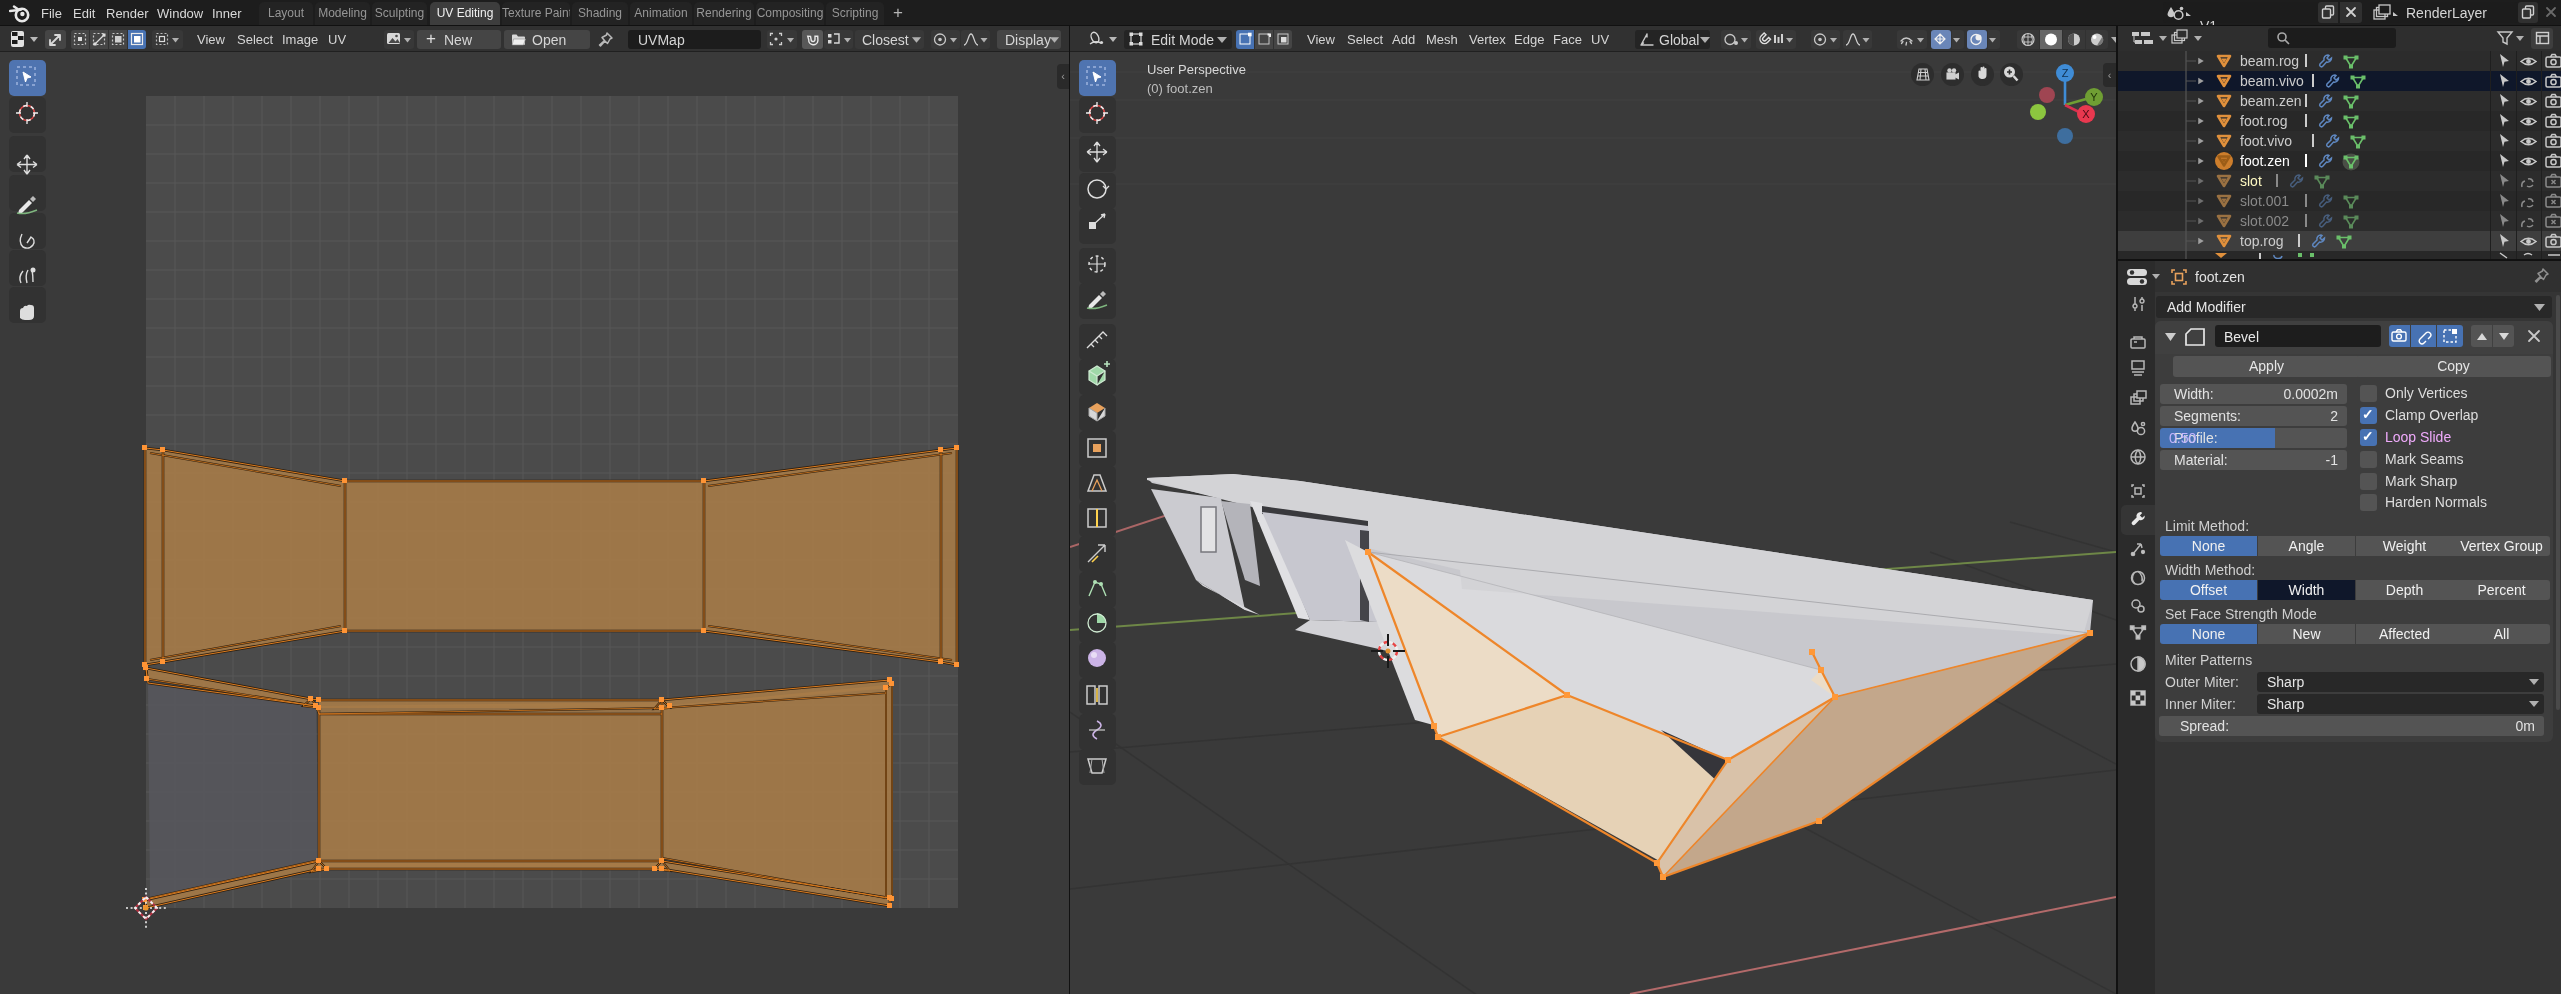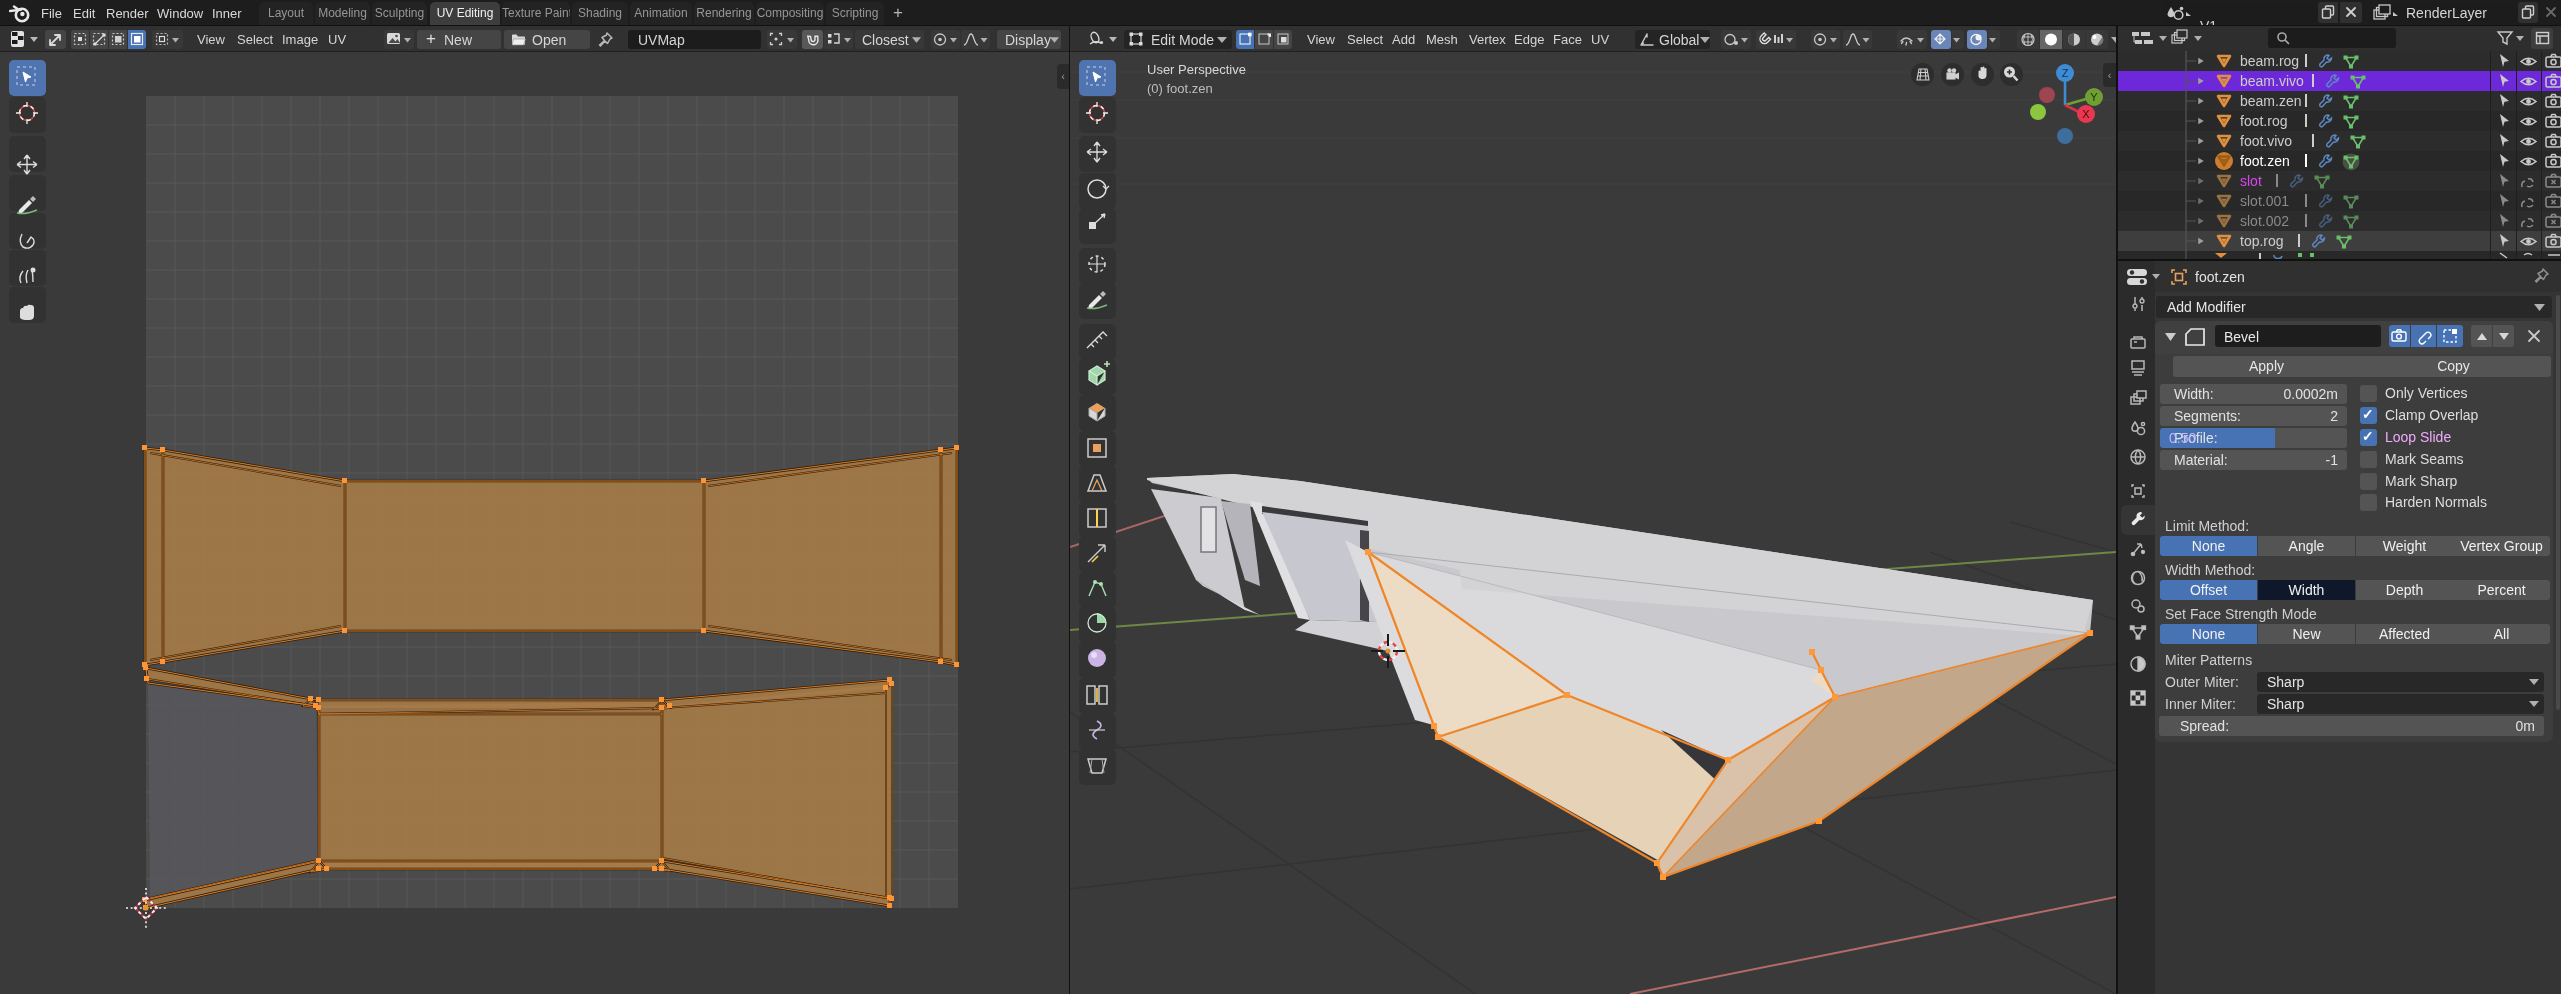--- a/index.html
+++ b/index.html
@@ -800,21 +800,21 @@
       <svg class="abs" style="left:402px;top:3px" width="17" height="15" viewBox="0 0 17 15">
           <path d="M1 7.5 Q8.5 1 16 7.5 Q8.5 14 1 7.5 Z" fill="none" stroke="#c8c8c8" stroke-width="1.5"></path>
           <circle cx="8.5" cy="7.5" r="2.4" fill="#c8c8c8"></circle>
         </svg>
       <svg class="abs" style="left:427px;top:2px" width="17" height="16" viewBox="0 0 17 16">
           <rect x="1" y="4" width="15" height="10" rx="1.5" fill="none" stroke="#c8c8c8" stroke-width="1.5"></rect>
           <path d="M5.5 4 L7 1.5 H10 L11.5 4" fill="none" stroke="#c8c8c8" stroke-width="1.5"></path>
           <circle cx="8.5" cy="9" r="2.6" fill="none" stroke="#c8c8c8" stroke-width="1.5"></circle>
         </svg>
       </div>
-      <div class="orow" style="top:45px;background:#6d28d9">
+      <div class="orow" style="top:45px;background:#0f172a">
       <svg class="abs" style="left:0;top:0" width="100" height="20" viewBox="0 0 100 20">
           <path d="M68 0 V20 M68 10 H78" stroke="#555555" stroke-width="1.2" fill="none"></path>
         </svg>
       <svg class="abs" style="left:78px;top:5px" width="10" height="10" viewBox="0 0 11 11">
           <path d="M2.5 2 L8.5 5.5 L2.5 9 Z" fill="#a0a0a0"></path>
         </svg>
       <svg class="abs" style="left:97px;top:1px" width="18" height="18" viewBox="0 0 18 18">
           <path d="M3 4 H15 L9 14 Z" fill="none" stroke="#e0903c" stroke-width="2.6" stroke-linejoin="round"></path>
           <path d="M6.2 6.5 H11.8 L9 11 Z" fill="#e0903c"></path>
         </svg>
@@ -988,21 +988,21 @@
       <svg class="abs" style="left:0;top:0" width="100" height="20" viewBox="0 0 100 20">
           <path d="M68 0 V20 M68 10 H78" stroke="#555555" stroke-width="1.2" fill="none"></path>
         </svg>
       <svg class="abs" style="left:78px;top:5px" width="10" height="10" viewBox="0 0 11 11">
           <path d="M2.5 2 L8.5 5.5 L2.5 9 Z" fill="#6f6f6f"></path>
         </svg>
       <svg class="abs" style="left:97px;top:1px" width="18" height="18" viewBox="0 0 18 18">
           <path d="M3 4 H15 L9 14 Z" fill="none" stroke="#9a7142" stroke-width="2.6" stroke-linejoin="round"></path>
           <path d="M6.2 6.5 H11.8 L9 11 Z" fill="#9a7142"></path>
         </svg>
-      <div class="nm" style="color:#d946ef">slot</div>
+      <div class="nm" style="color:#fef9c3">slot</div>
       <div class="abs" style="left:158px;top:3px;width:2px;height:13px;background:#8a8a8a"></div>
       <svg class="abs" style="left:170px;top:2px;opacity:0.55" width="17" height="17" viewBox="0 0 17 17">
           <path d="M11 2 a4 4 0 0 0 -4 5 L3 11 a1.8 1.8 0 0 0 2.5 2.5 L9.5 9 a4 4 0 0 0 5 -4 l-2.5 2 -2 -2 2 -2.5 z" fill="none" stroke="#5e87c0" stroke-width="1.5"></path>
         </svg>
       <svg class="abs" style="left:195px;top:2px" width="18" height="18" viewBox="0 0 18 18">
           <path d="M3.5 4.5 H14.5 L9 13.5 Z" fill="none" stroke="#5a8a5a" stroke-width="1.6"></path>
           <rect x="1.5" y="2.5" width="4" height="4" fill="#5a8a5a"></rect>
           <rect x="12.5" y="2.5" width="4" height="4" fill="#5a8a5a"></rect>
           <rect x="7" y="11.5" width="4" height="4" fill="#5a8a5a"></rect>
         </svg>

